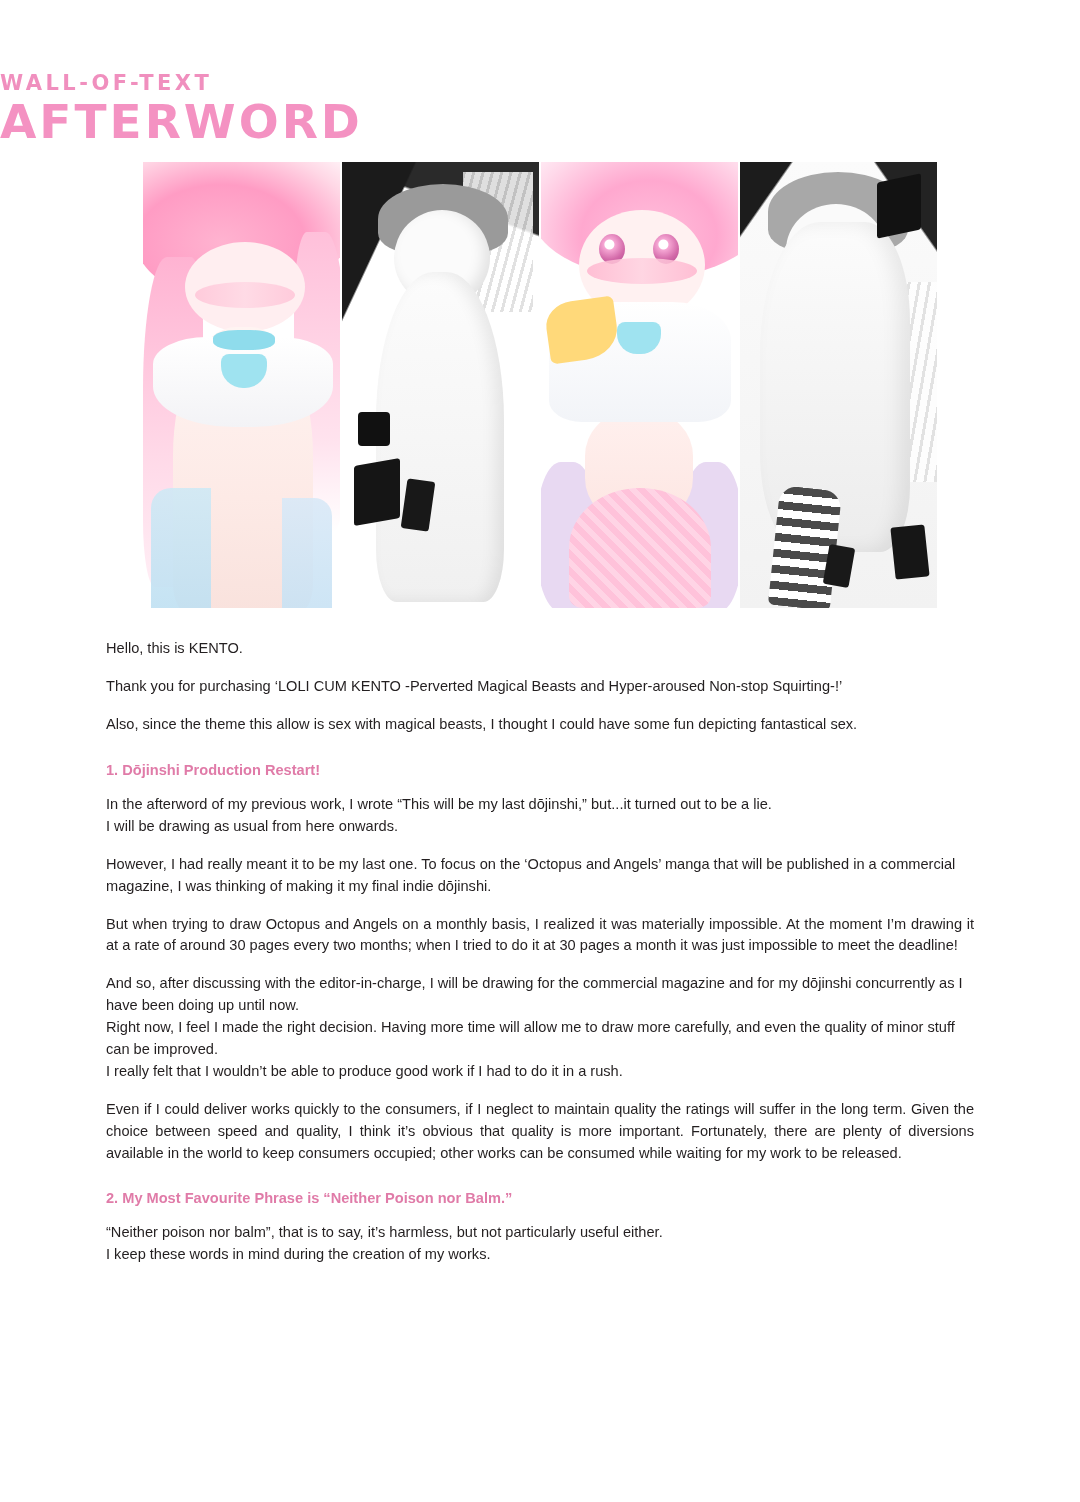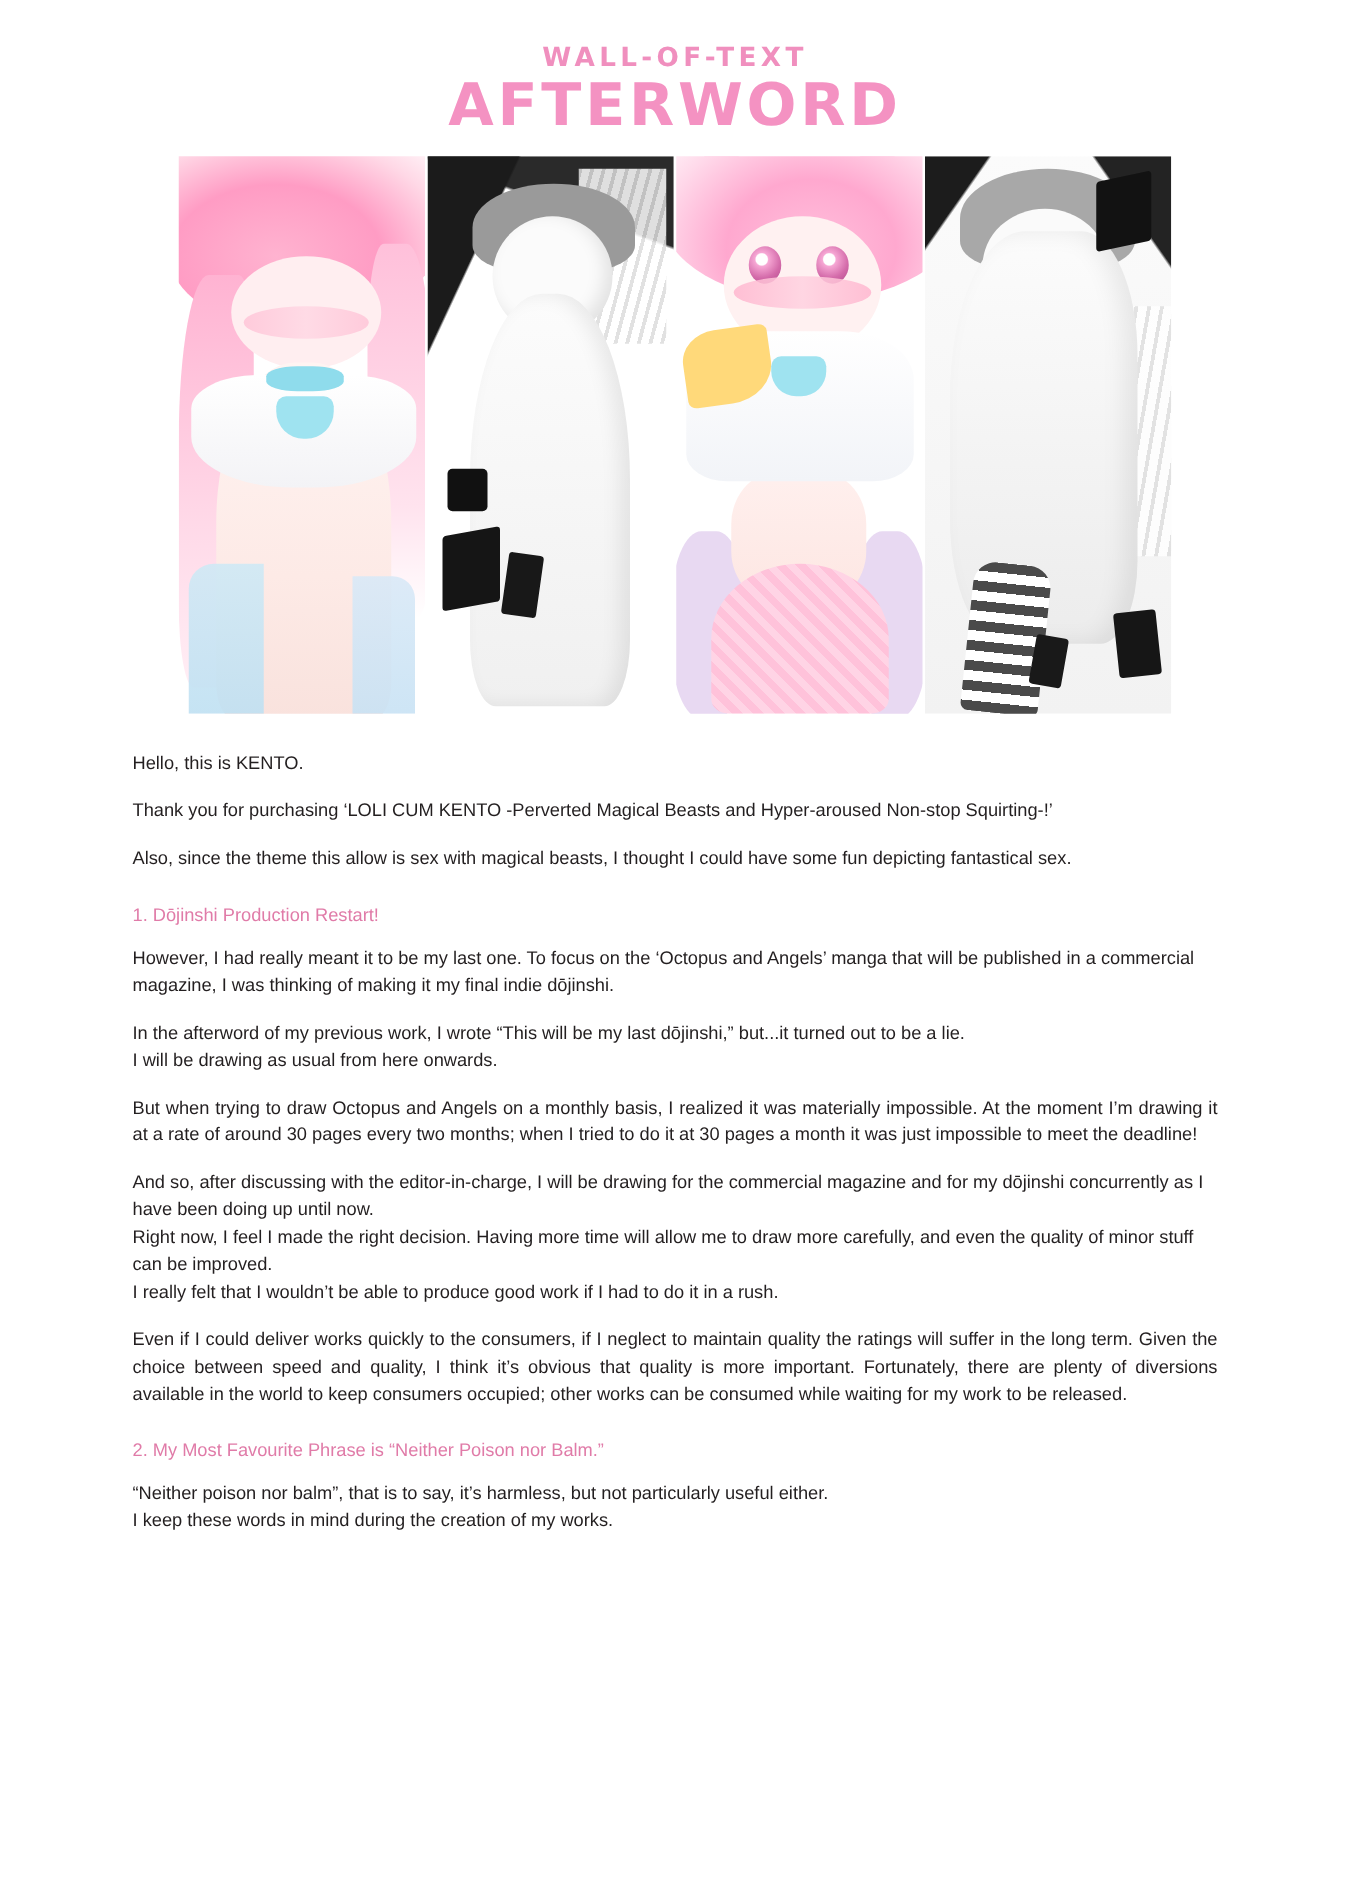--- a/index.html
+++ b/index.html
@@ -19,22 +19,23 @@
   .page {
     width: 1080px;
     height: 1502px;
     box-sizing: border-box;
     padding: 0;
     position: relative;
   }
 
   
   .header {
-    text-align: center;
+    text-align: left;
     padding-top: 34px;
+    margin-top: 37px;
   }
   .header .kicker {
     font-family: "DejaVu Sans", sans-serif;
     font-size: 21px;
     letter-spacing: 3.5px;
     font-weight: 700;
     color: #f08fbe;
   }
   .header .maintitle {
     font-family: "DejaVu Sans", sans-serif;
@@ -248,21 +249,21 @@
   }
   p {
     margin: 0 0 16px 0;
     font-size: 14.6px;
     line-height: 1.5;
     color: #231f20;
   }
   p.justify { text-align: justify; }
   .sec-title {
     font-size: 14.6px;
-    font-weight: 400;
+    font-weight: 700;
     color: #e07ba8;
     margin: 26px 0 16px 0;
   }
 </style>
 </head>
 <body>
 
 <div class="page">
 
   <div class="header">
@@ -326,23 +327,23 @@
     </div>
   </div>
 
   <div class="content">
 
     <p>Hello, this is KENTO.</p>
     <p>Thank you for purchasing ‘LOLI CUM KENTO -Perverted Magical Beasts and Hyper-aroused Non-stop Squirting-!’</p>
     <p>Also, since the theme this allow is sex with magical beasts, I thought I could have some fun depicting fantastical sex.</p>
 
     <div class="sec-title">1. Dōjinshi Production Restart!</div>
-    <p>However, I had really meant it to be my last one. To focus on the ‘Octopus and Angels’ manga that will be published in a commercial magazine, I was thinking of making it my final indie dōjinshi.</p>
     <p style="white-space:pre-line">In the afterword of my previous work, I wrote “This will be my last dōjinshi,” but...it turned out to be a lie.
 I will be drawing as usual from here onwards.</p>
+    <p>However, I had really meant it to be my last one. To focus on the ‘Octopus and Angels’ manga that will be published in a commercial magazine, I was thinking of making it my final indie dōjinshi.</p>
     <p class="justify">But when trying to draw Octopus and Angels on a monthly basis, I realized it was materially impossible. At the moment I’m drawing it at a rate of around 30 pages every two months; when I tried to do it at 30 pages a month it was just impossible to meet the deadline!</p>
     <p style="white-space:pre-line">And so, after discussing with the editor-in-charge, I will be drawing for the commercial magazine and for my dōjinshi concurrently as I have been doing up until now.
 Right now, I feel I made the right decision. Having more time will allow me to draw more carefully, and even the quality of minor stuff can be improved.
 I really felt that I wouldn’t be able to produce good work if I had to do it in a rush.</p>
     <p class="justify">Even if I could deliver works quickly to the consumers, if I neglect to maintain quality the ratings will suffer in the long term. Given the choice between speed and quality, I think it’s obvious that quality is more important. Fortunately, there are plenty of diversions available in the world to keep consumers occupied; other works can be consumed while waiting for my work to be released.</p>
 
     <div class="sec-title">2. My Most Favourite Phrase is “Neither Poison nor Balm.”</div>
     <p style="white-space:pre-line">“Neither poison nor balm”, that is to say, it’s harmless, but not particularly useful either.
 I keep these words in mind during the creation of my works.</p>
 

